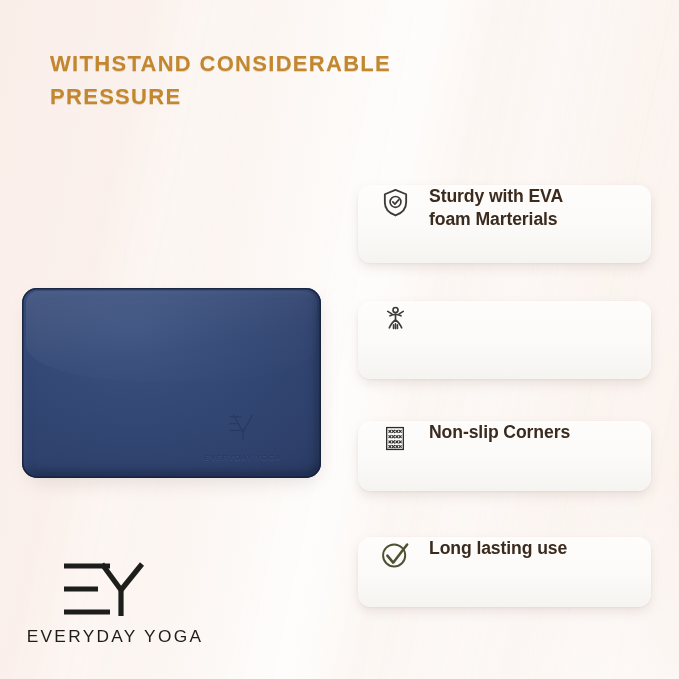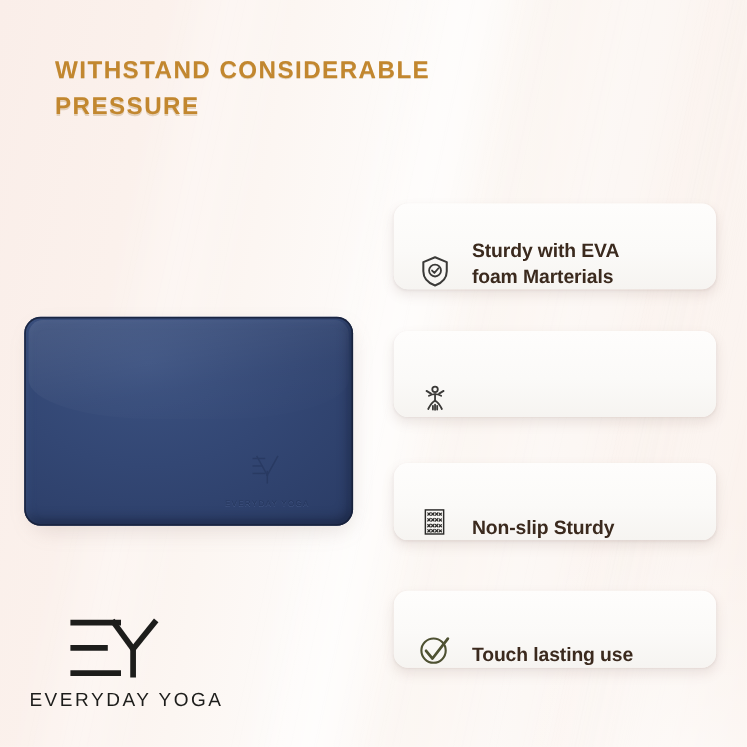--- a/index.html
+++ b/index.html
@@ -153,21 +153,21 @@
   .feature-card {
     position: absolute;
     left: 358px;
     width: 293px;
     border-radius: 13px;
     background: linear-gradient(180deg, #fefdfc 0%, #fbfaf8 55%, #f6f4f1 100%);
     box-shadow:
       0 5px 11px rgba(120,95,85,0.13),
       0 1px 2px rgba(120,95,85,0.08);
     display: flex;
-    align-items: flex-end;
+    align-items: flex-start;
     box-sizing: border-box;
     padding: 0 12px 0 20px;
   }
   .card-1 { top: 185px; height: 78px; }
   .card-2 { top: 301px; height: 78px; }
   .card-3 { top: 421px; height: 70px; }
   .card-4 { top: 537px; height: 70px; }
 
   .card-icon {
     flex: 0 0 auto;
@@ -286,31 +286,31 @@
           <path d="M9 6.6 L11.6 9.2 M13 6.6 L15.6 9.2 M17 6.6 L19.6 9.2 M21 6.8 L23.2 9"></path>
           <path d="M9 15 L11.6 12.4 M13 15 L15.6 12.4 M17 15 L19.6 12.4 M21 15 L23.2 12.8"></path>
           <path d="M9 12.6 L11.6 15.2 M13 12.6 L15.6 15.2 M17 12.6 L19.6 15.2 M21 12.8 L23.2 15"></path>
           <path d="M9 21 L11.6 18.4 M13 21 L15.6 18.4 M17 21 L19.6 18.4 M21 21 L23.2 18.8"></path>
           <path d="M9 18.6 L11.6 21.2 M13 18.6 L15.6 21.2 M17 18.6 L19.6 21.2 M21 18.8 L23.2 21"></path>
           <path d="M9 26.4 L11.6 23.8 M13 26.4 L15.6 23.8 M17 26.4 L19.6 23.8 M21 26.2 L23.2 24.2"></path>
           <path d="M9 24 L11.6 26.6 M13 24 L15.6 26.6 M17 24 L19.6 26.6 M21 24.2 L23.2 26.2"></path>
         </g>
       </svg>
     </span>
-    <span class="card-label">Non-slip Sturdy</span>
+    <span class="card-label">Non-slip Corners</span>
   </div>
 
   <div class="feature-card card-4">
     <span class="card-icon">
       <svg viewBox="0 0 34 34" width="33" height="33" aria-hidden="true">
         <circle cx="15.6" cy="18" r="11.4" fill="none" stroke="#4E5132" stroke-width="2"></circle>
         <path d="M8.6 18.2 L14.6 25.4 L29 6.8" fill="none" stroke="#4E5132" stroke-width="2.6" stroke-linecap="round" stroke-linejoin="round"></path>
       </svg>
     </span>
-    <span class="card-label">Touch lasting use</span>
+    <span class="card-label">Long lasting use</span>
   </div>
 
   <div id="brand-logo">
     <span id="logo-mark">
       <svg viewBox="0 0 96 62" width="96" height="62" aria-hidden="true">
         <g stroke="#1d1d1b" stroke-width="5.2" fill="none" stroke-linecap="butt">
           <path d="M6 8 L52 8"></path>
           <path d="M6 31 L40 31"></path>
           <path d="M6 54 L52 54"></path>
         </g>

